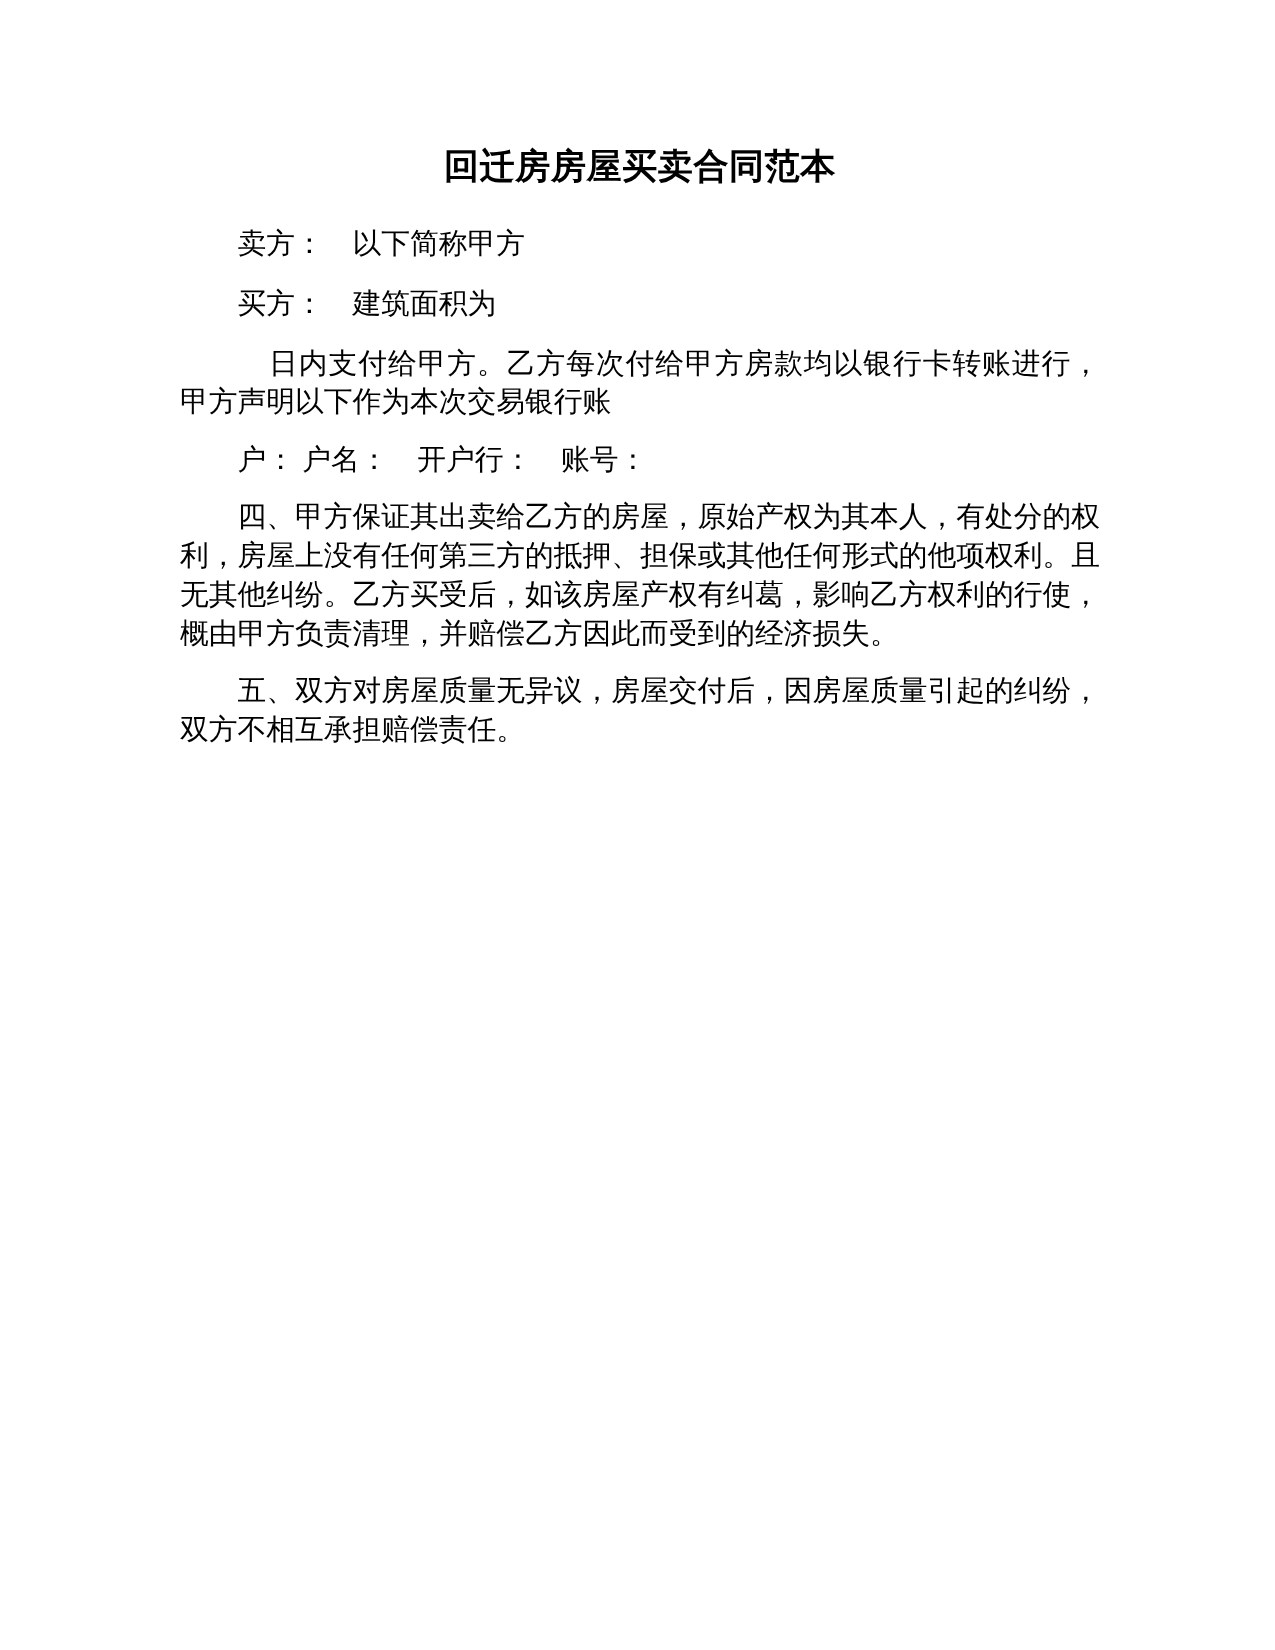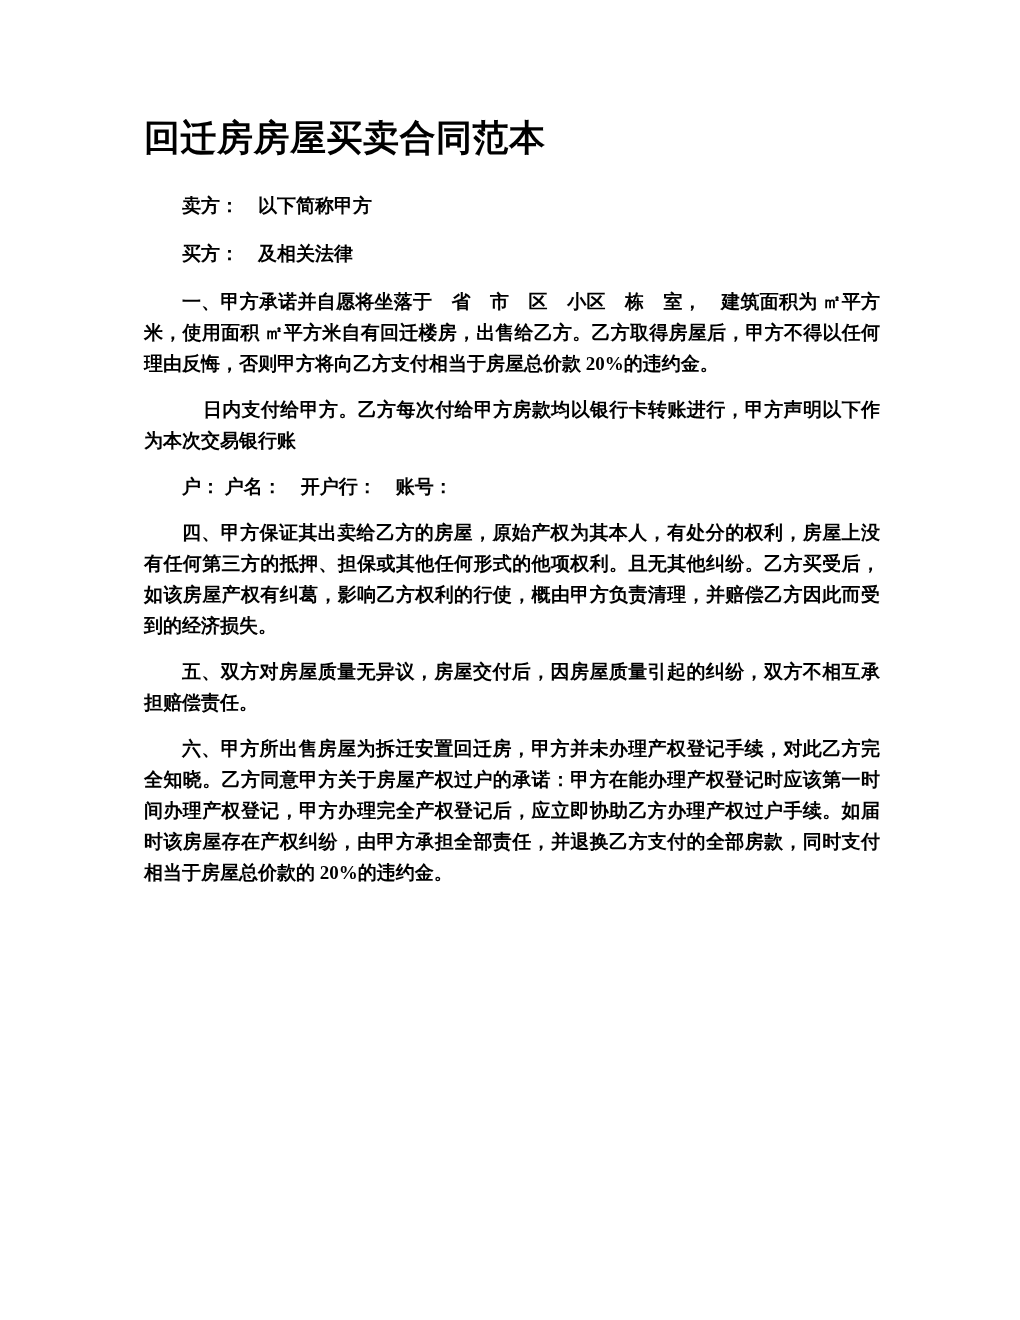--- a/index.html
+++ b/index.html
@@ -16,34 +16,34 @@
     font-family: "Liberation Serif", "DejaVu Serif", serif;
     overflow: hidden;
     box-sizing: border-box;
     padding-top: 114px;
   }
   .content {
     margin-left: 144px;
     width: 736px;
   }
   .doc-title {
-    font-size: 36px;
+    font-size: 28px;
     font-weight: bold;
+    text-align: center;
     margin: 0 0 27px 0;
     letter-spacing: 0.5px;
   }
   .para {
-    font-size: 19px;
+    font-size: 23px;
     line-height: 31px;
     text-align: justify;
     text-justify: inter-ideograph;
     text-indent: 2em;
     margin: 0 0 15px 0;
     word-break: break-all;
-    font-weight: bold;
   }
   .para.party {
     margin-bottom: 17px;
   }
   .para.tight {
     margin-bottom: 0;
   }
   .para.cont {
     text-indent: 3.1em;
     margin-top: 0;
@@ -51,22 +51,20 @@
 </style>
 </head>
 <body>
 
 <div class="page">
   <div class="content">
 
     <h1 class="doc-title"><span>回迁房房屋买卖合同范本</span></h1>
 
     <p class="para party">卖方：　以下简称甲方</p>
-    <p class="para party">买方：　及相关法律</p>
-    <p class="para">一、甲方承诺并自愿将坐落于　省　市　区　小区　栋　室，　建筑面积为 ㎡平方米，使用面积 ㎡平方米自有回迁楼房，出售给乙方。乙方取得房屋后，甲方不得以任何理由反悔，否则甲方将向乙方支付相当于房屋总价款 20%的违约金。</p>
+    <p class="para party">买方：　建筑面积为</p>
     <p class="para cont">日内支付给甲方。乙方每次付给甲方房款均以银行卡转账进行，甲方声明以下作为本次交易银行账</p>
     <p class="para">户： 户名：　开户行：　账号：</p>
     <p class="para">四、甲方保证其出卖给乙方的房屋，原始产权为其本人，有处分的权利，房屋上没有任何第三方的抵押、担保或其他任何形式的他项权利。且无其他纠纷。乙方买受后，如该房屋产权有纠葛，影响乙方权利的行使，概由甲方负责清理，并赔偿乙方因此而受到的经济损失。</p>
     <p class="para">五、双方对房屋质量无异议，房屋交付后，因房屋质量引起的纠纷，双方不相互承担赔偿责任。</p>
-    <p class="para">六、甲方所出售房屋为拆迁安置回迁房，甲方并未办理产权登记手续，对此乙方完全知晓。乙方同意甲方关于房屋产权过户的承诺：甲方在能办理产权登记时应该第一时间办理产权登记，甲方办理完全产权登记后，应立即协助乙方办理产权过户手续。如届时该房屋存在产权纠纷，由甲方承担全部责任，并退换乙方支付的全部房款，同时支付相当于房屋总价款的 20%的违约金。</p>
 
   </div>
 </div>
 
 </body></html>

